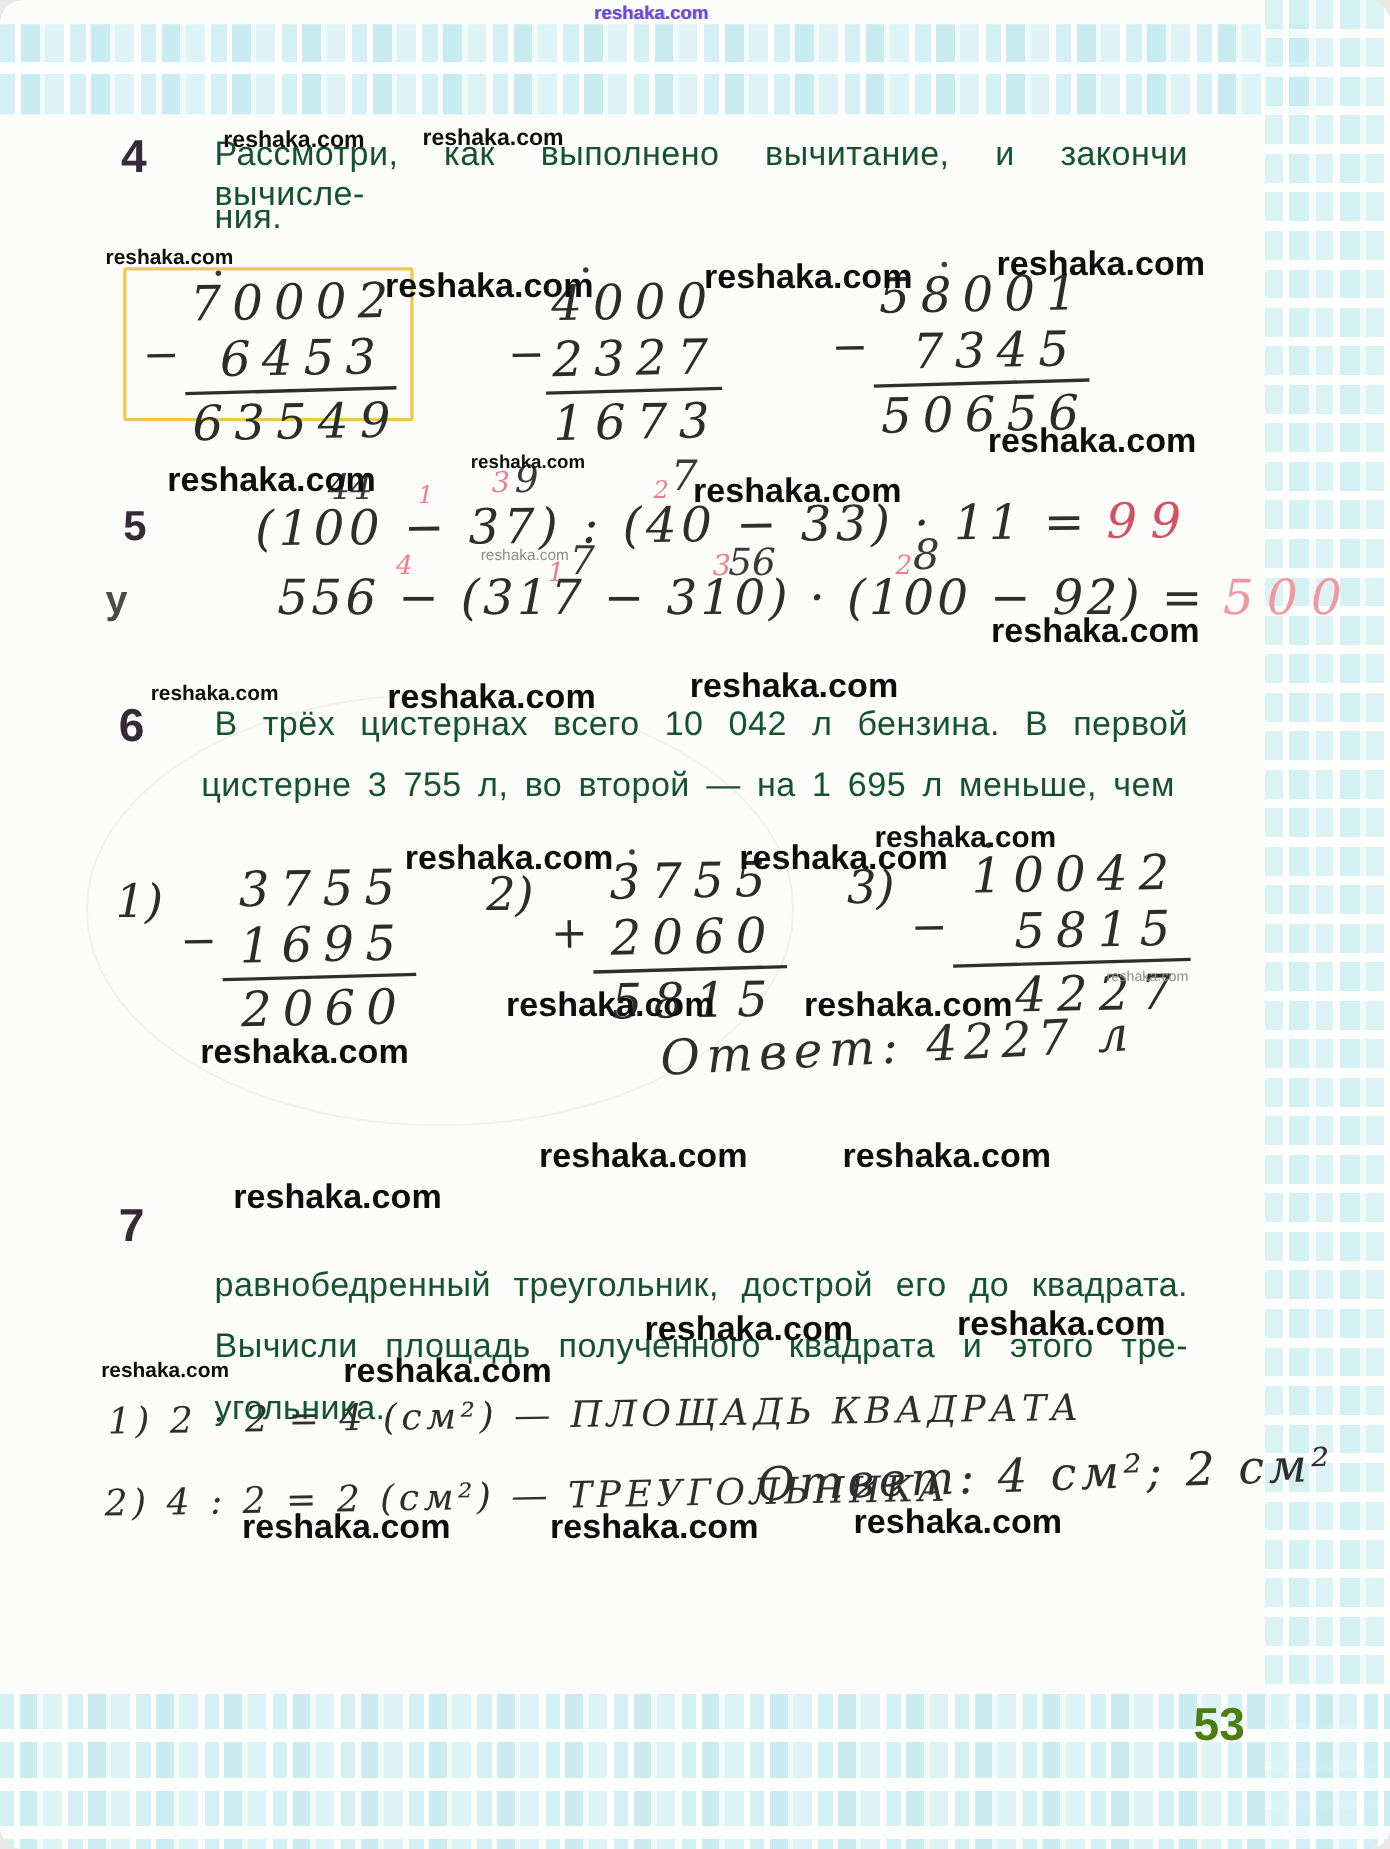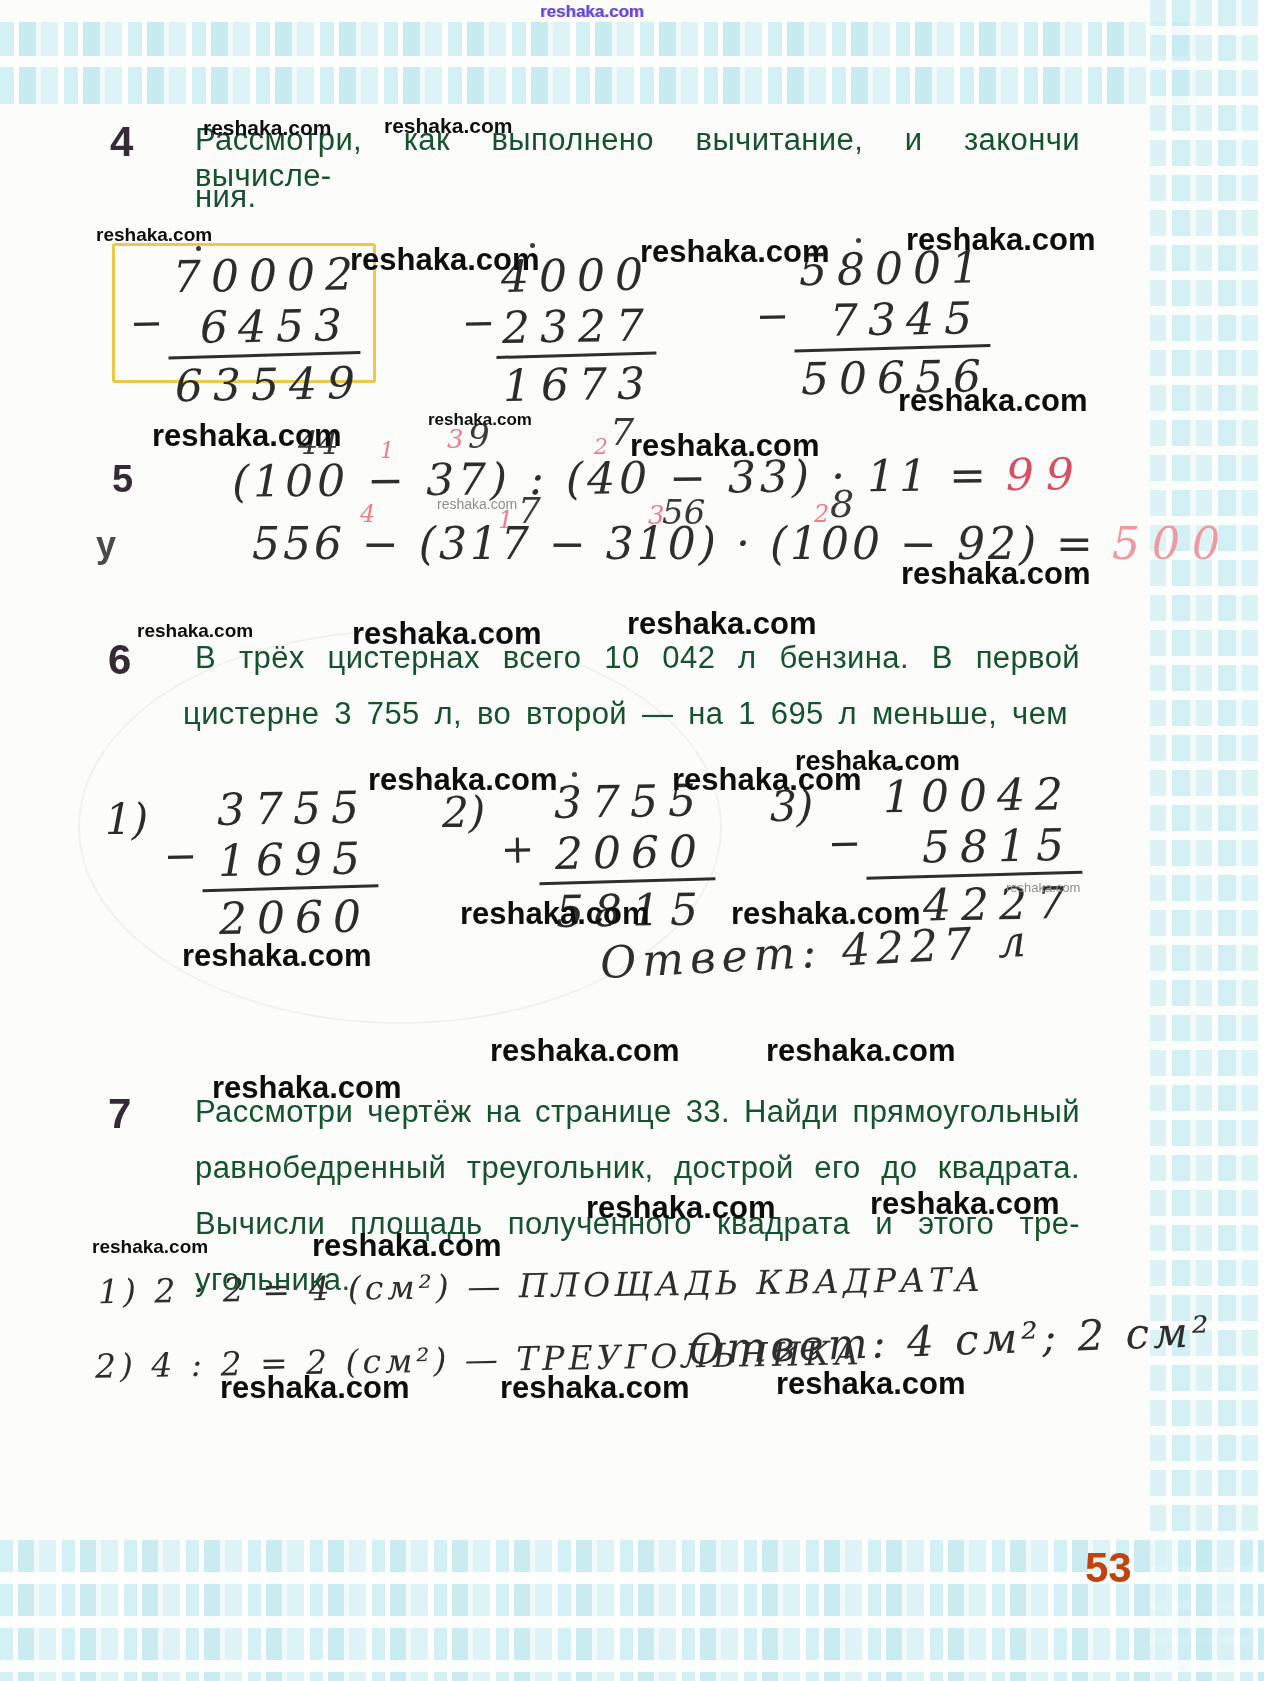--- a/index.html
+++ b/index.html
@@ -1,17 +1,17 @@
 <!DOCTYPE html>
 <html><head>
 <meta charset="utf-8">
 <style>
   html,body{margin:0;padding:0;background:#e9e9e9;}
   .page{position:relative;width:1264px;height:1681px;background:#fcfcfa;overflow:hidden;
-        font-family:"Liberation Sans",sans-serif;}
+        font-family:"Liberation Sans",sans-serif;border-radius:21px;}
   
   .band{position:absolute;z-index:1;pointer-events:none;filter:blur(0.4px);}
   .band-top{left:0;top:22px;width:1196px;height:82px;opacity:.85;
     background-image:
       linear-gradient(180deg, rgba(255,255,255,0) 0 34px, rgba(255,255,255,.95) 34px 45px, rgba(255,255,255,0) 45px),
       repeating-linear-gradient(90deg,#cdeef3 0 14px,#ffffff 14px 19px,#bfe9ef 19px 36px,#eefafb 36px 41px,#d8f2f5 41px 58px,#ffffff 58px 64px);}
   .band-right{left:1150px;top:0;width:114px;height:1681px;opacity:.8;
     background-image:
       repeating-linear-gradient(180deg, rgba(255,255,255,0) 0 26px, rgba(255,255,255,.95) 26px 35px),
       repeating-linear-gradient(90deg,#d4f1f4 0 16px,#ffffff 16px 22px,#c8edf2 22px 40px,#f0fafb 40px 46px);}
@@ -42,21 +42,21 @@
   .mk-r{color:#ef7d8d;}
   .curs{font-family:"DejaVu Serif",serif;font-style:italic;}
   
   .colcalc{position:absolute;z-index:11;font-family:"DejaVu Serif",serif;font-style:italic;color:#2c2c2c;transform:rotate(-1deg);}
   .colcalc .num{text-align:right;padding-right:8px;font-size:44px;line-height:51px;letter-spacing:10px;}
   .colcalc .hline{height:0;border-top:3px solid #2e2e2e;transform:rotate(-0.6deg);margin:2px 0 2px -6px;}
   .colcalc .op{position:absolute;left:-4px;top:48px;font-size:40px;}
   .sol-label{position:absolute;font-family:"DejaVu Serif",serif;font-style:italic;font-size:42px;color:#2c2c2c;z-index:11;}
   .bdot{position:absolute;width:5px;height:5px;border-radius:50%;background:#3c3c3c;z-index:12;}
   .ybox{position:absolute;border:3px solid #ecc94b;border-radius:3px;z-index:5;}
-  .pagenum{position:absolute;font-size:42px;font-weight:700;color:#c2410c;z-index:20;}
+  .pagenum{position:absolute;font-size:42px;font-weight:700;color:#4d7c0f;z-index:20;}
 </style>
 </head>
 <body>
 
 <div class="page">
 
   <div class="band band-top"></div>
   <div class="band band-right"></div>
   <div class="band band-bottom"></div>
   <div class="ghost-circle"></div>
@@ -198,21 +198,20 @@
       <div class="hline"></div>
       <div class="num">4227</div>
     </div>
   </div>
   <div class="bdot" style="left:896px;top:766px"></div>
 
   <div class="hw curs" style="left:600px;top:926px;font-size:44px;letter-spacing:6px;transform:rotate(-3deg)">Ответ: 4227 л</div>
 
 
   <div class="tasknum" style="left:108px;top:1090px">7</div>
-  <div class="pt just" style="left:195px;top:1094px;width:885px">Рассмотри чертёж на странице 33. Найди прямоугольный</div>
   <div class="pt just" style="left:195px;top:1206px;width:885px">Вычисли площадь полученного квадрата и этого тре-</div>
   <div class="pt just" style="left:195px;top:1150px;width:885px">равнобедренный треугольник, дострой его до квадрата.</div>
   <div class="pt" style="left:195px;top:1262px">угольника.</div>
 
   <div class="hw" style="left:98px;top:1266px;font-size:33px;letter-spacing:4px;transform:rotate(-0.8deg)">1) 2 · 2 = 4 (см²) — ПЛОЩАДЬ КВАДРАТА</div>
   <div class="hw" style="left:95px;top:1340px;font-size:33px;letter-spacing:4px;transform:rotate(-1deg)">2) 4 : 2 = 2 (см²) — ТРЕУГОЛЬНИКА</div>
   <div class="hw curs" style="left:688px;top:1316px;font-size:42px;letter-spacing:4px;transform:rotate(-2deg)">Ответ: 4 см²; 2 см²</div>
 
   <div class="pagenum" style="left:1085px;top:1544px">53</div>
 </div>

